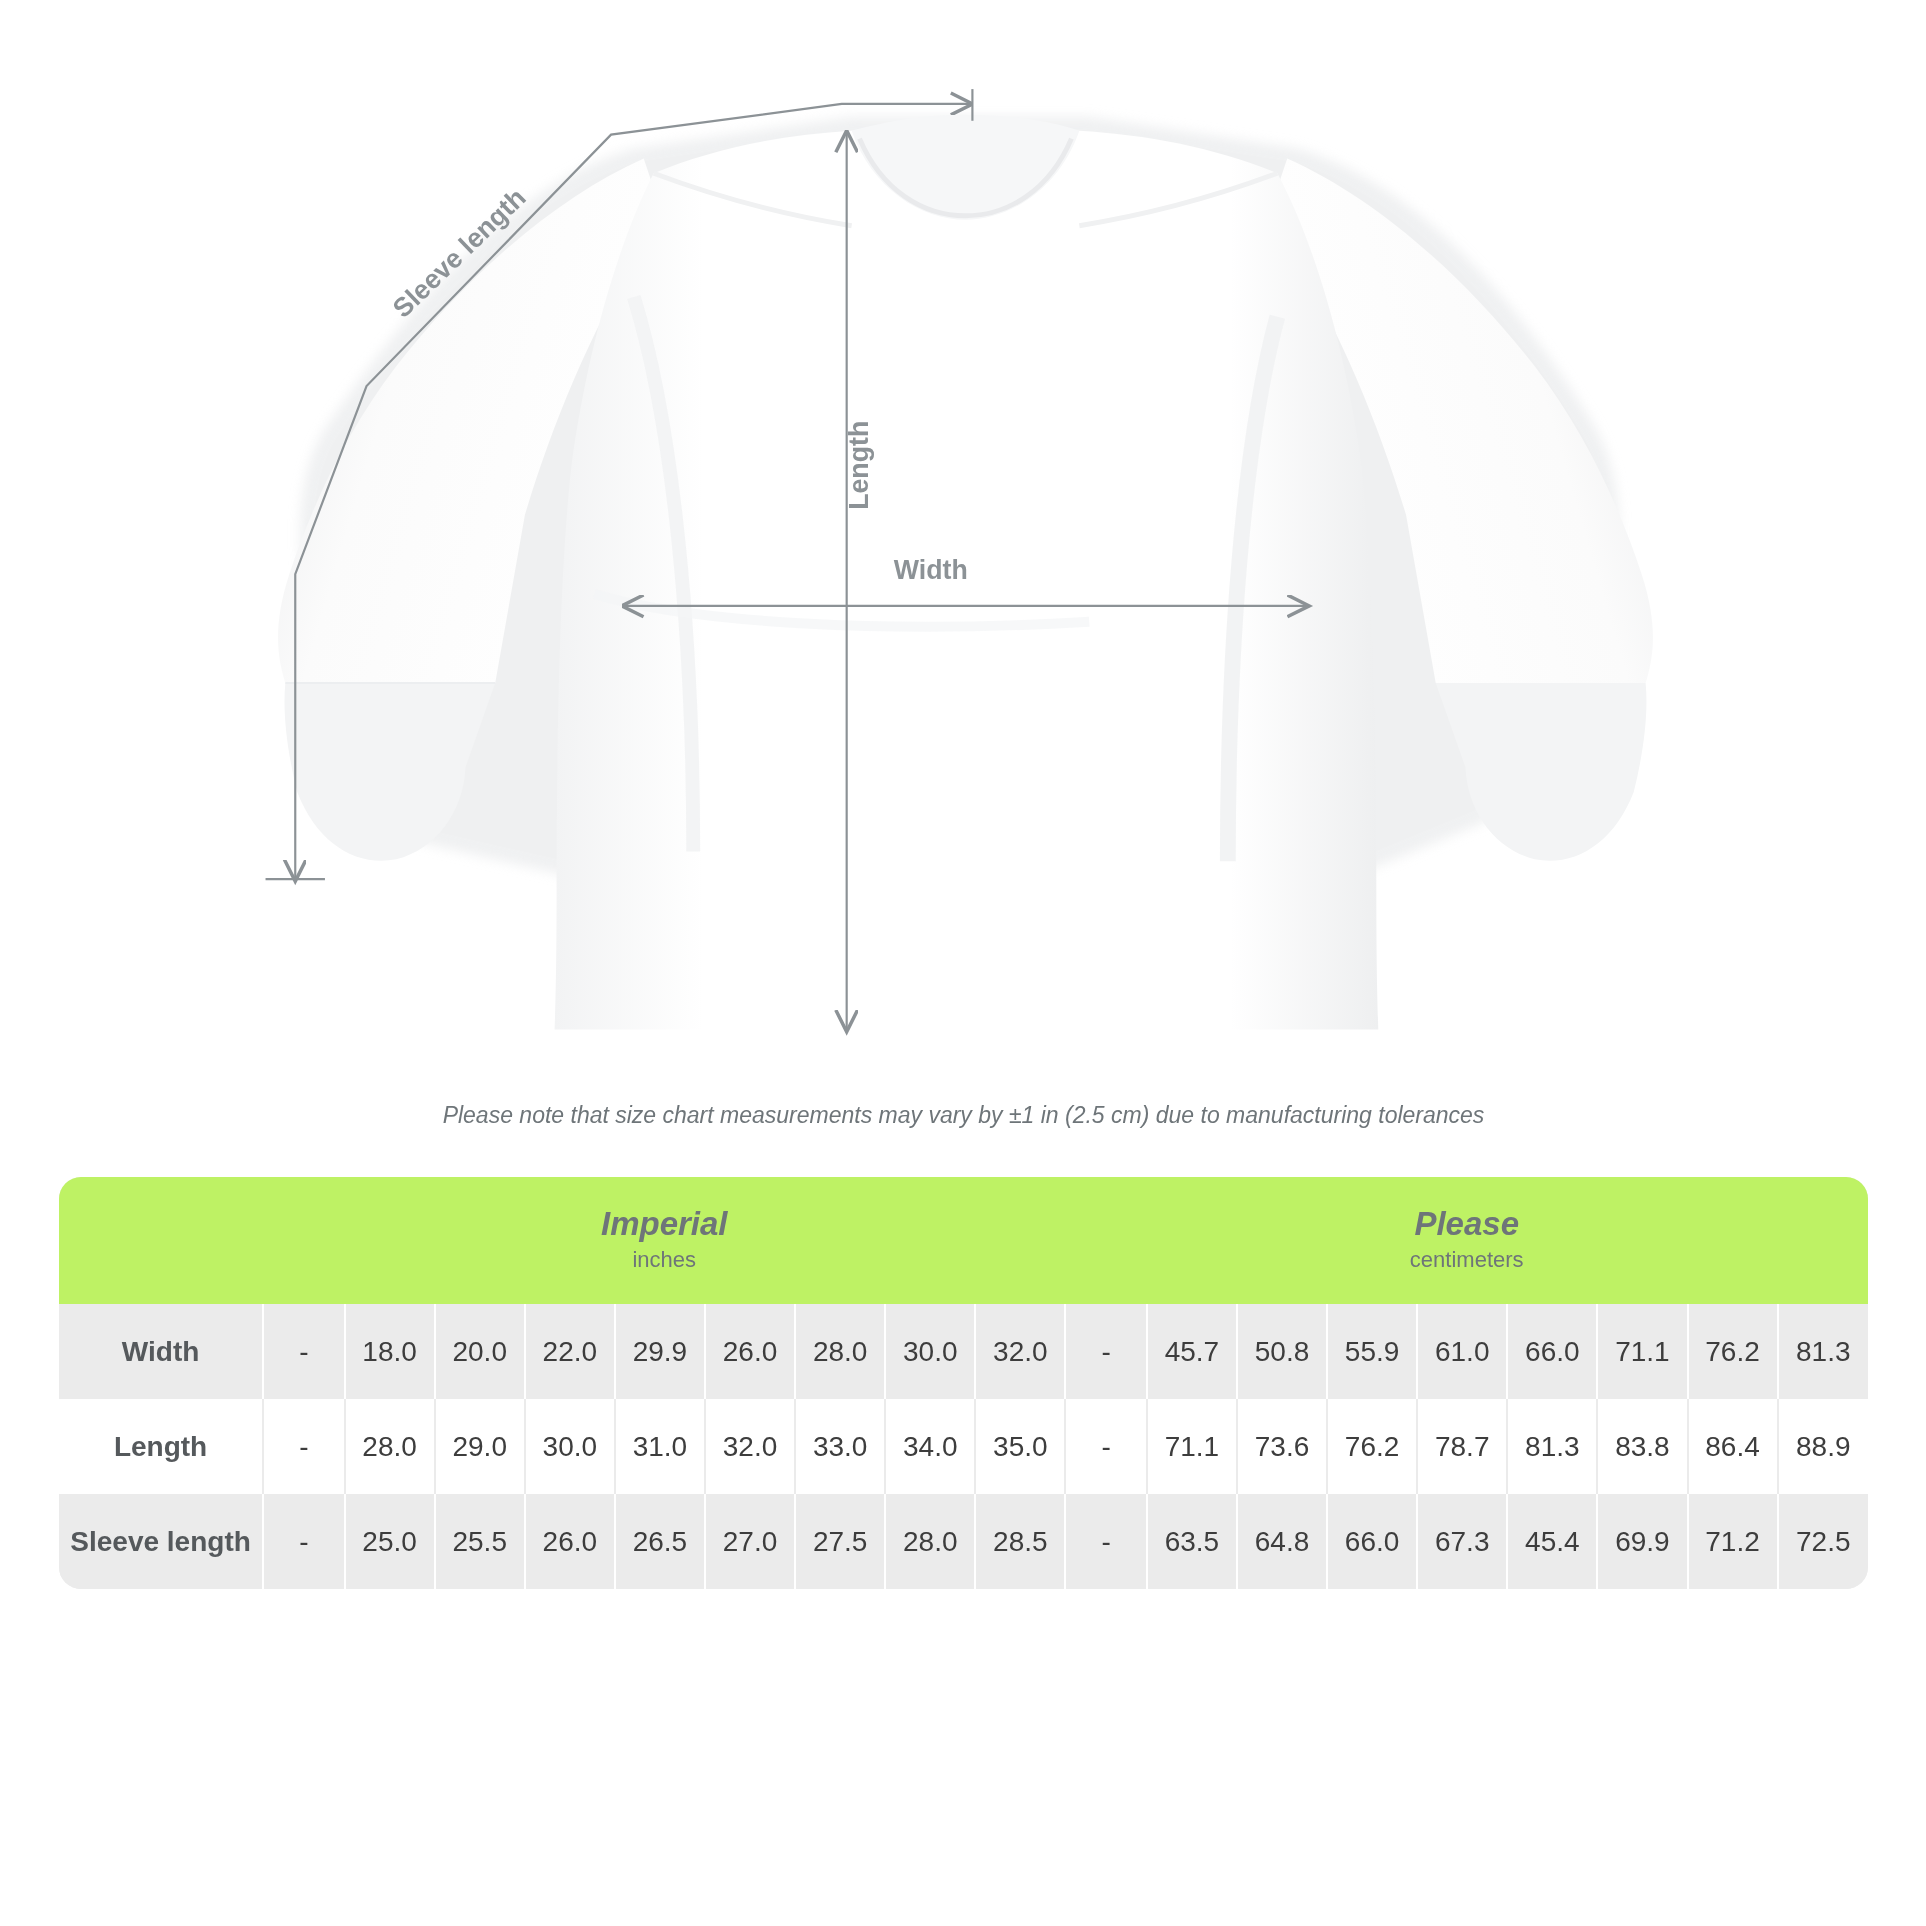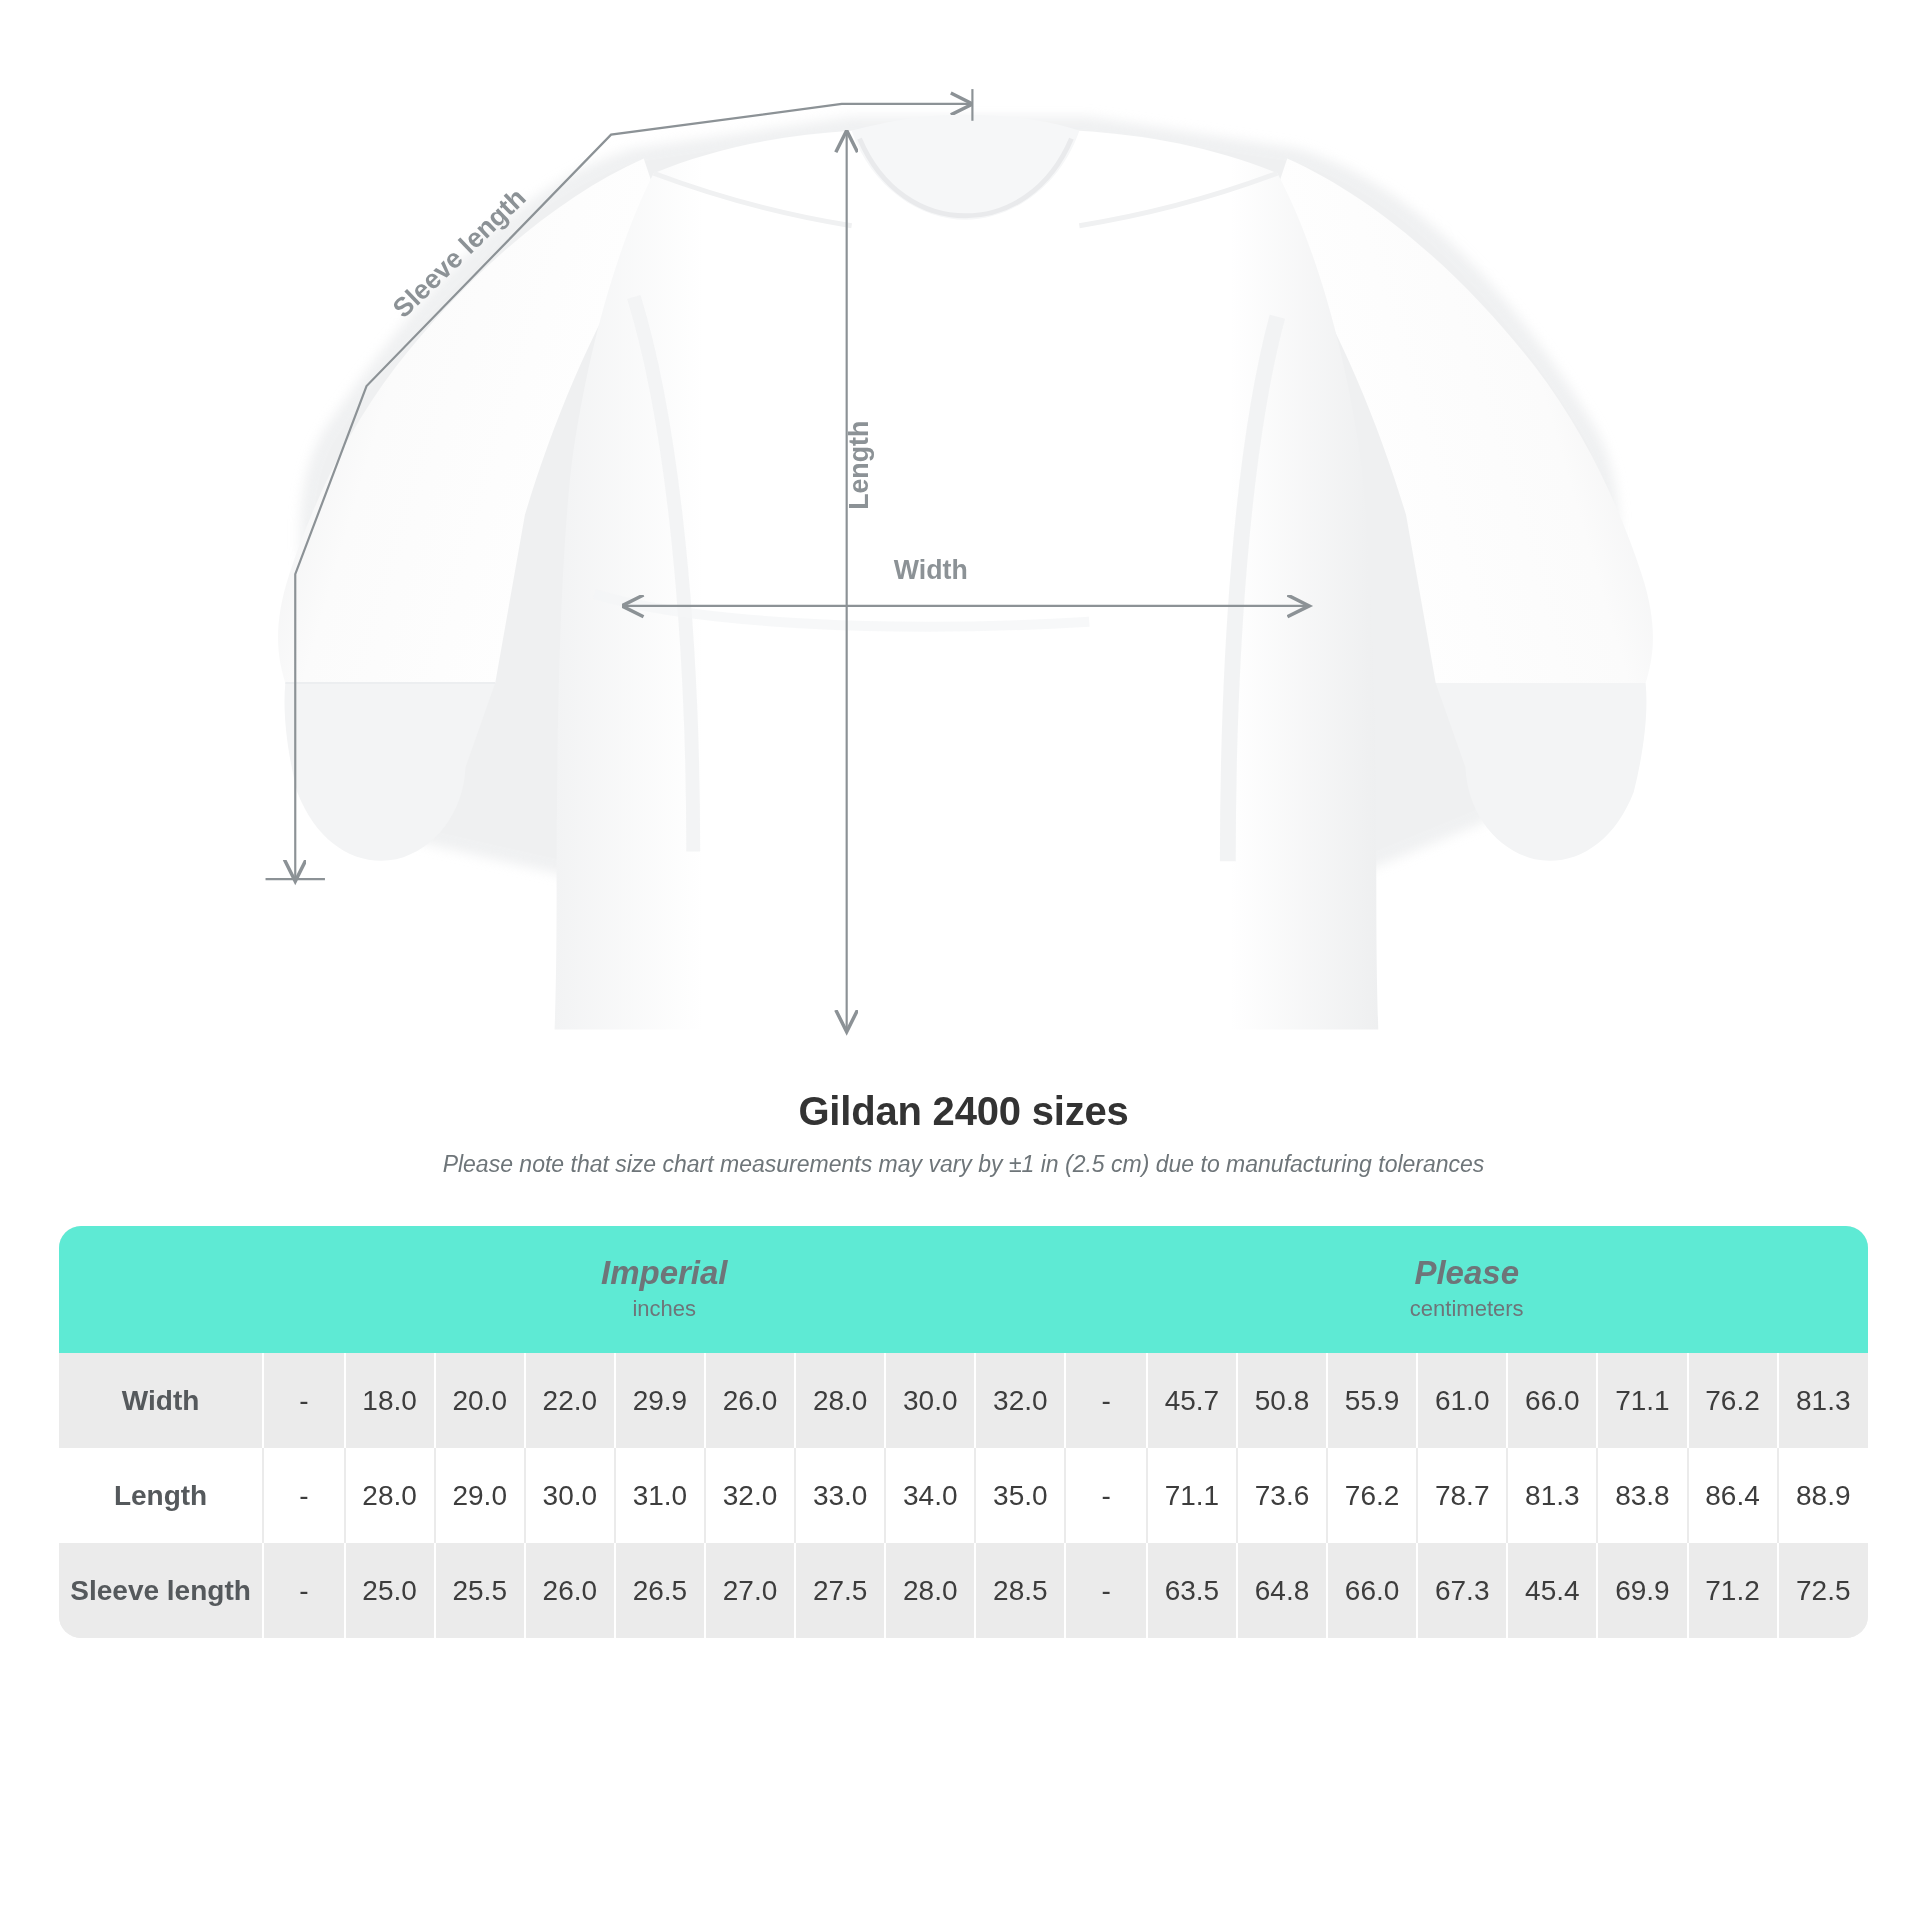--- a/index.html
+++ b/index.html
@@ -65,21 +65,21 @@
   }
   table.size-table td, table.size-table th {
     text-align: center;
     vertical-align: middle;
     padding: 0;
     font-weight: normal;
   }
   
   .unit-row td {
     height: 127px;
-    background: #5eead4;
+    background: #bef264;
     color: #6e7579;
   }
   .unit-name {
     font-size: 33px;
     font-style: italic;
     font-weight: bold;
     line-height: 1.15;
   }
   .unit-sub {
     font-size: 22px;
@@ -208,21 +208,20 @@
       </g>
 
       <g>
         <text x="470" y="262" transform="rotate(-44 470 262)" font-family="Liberation Sans, sans-serif" font-size="27" font-weight="bold" fill="#8c9296" text-anchor="middle">Sleeve length</text>
         <text x="877" y="470" transform="rotate(-90 877 470)" font-family="Liberation Sans, sans-serif" font-size="27" font-weight="bold" fill="#8c9296" text-anchor="middle">Length</text>
         <text x="940" y="585" font-family="Liberation Sans, sans-serif" font-size="27" font-weight="bold" fill="#8c9296" text-anchor="middle">Width</text>
       </g>
     </svg>
   </div>
 
-  <h1 class="chart-title">Gildan 2400 sizes</h1>
   <p class="chart-subtitle">Please note that size chart measurements may vary by ±1 in (2.5 cm) due to manufacturing tolerances</p>
 
   <div class="table-wrap">
     <table class="size-table">
       <colgroup>
         <col class="col-label">
         <col class="col-xs">
           <col class="col-d">
           <col class="col-d">
           <col class="col-d">

